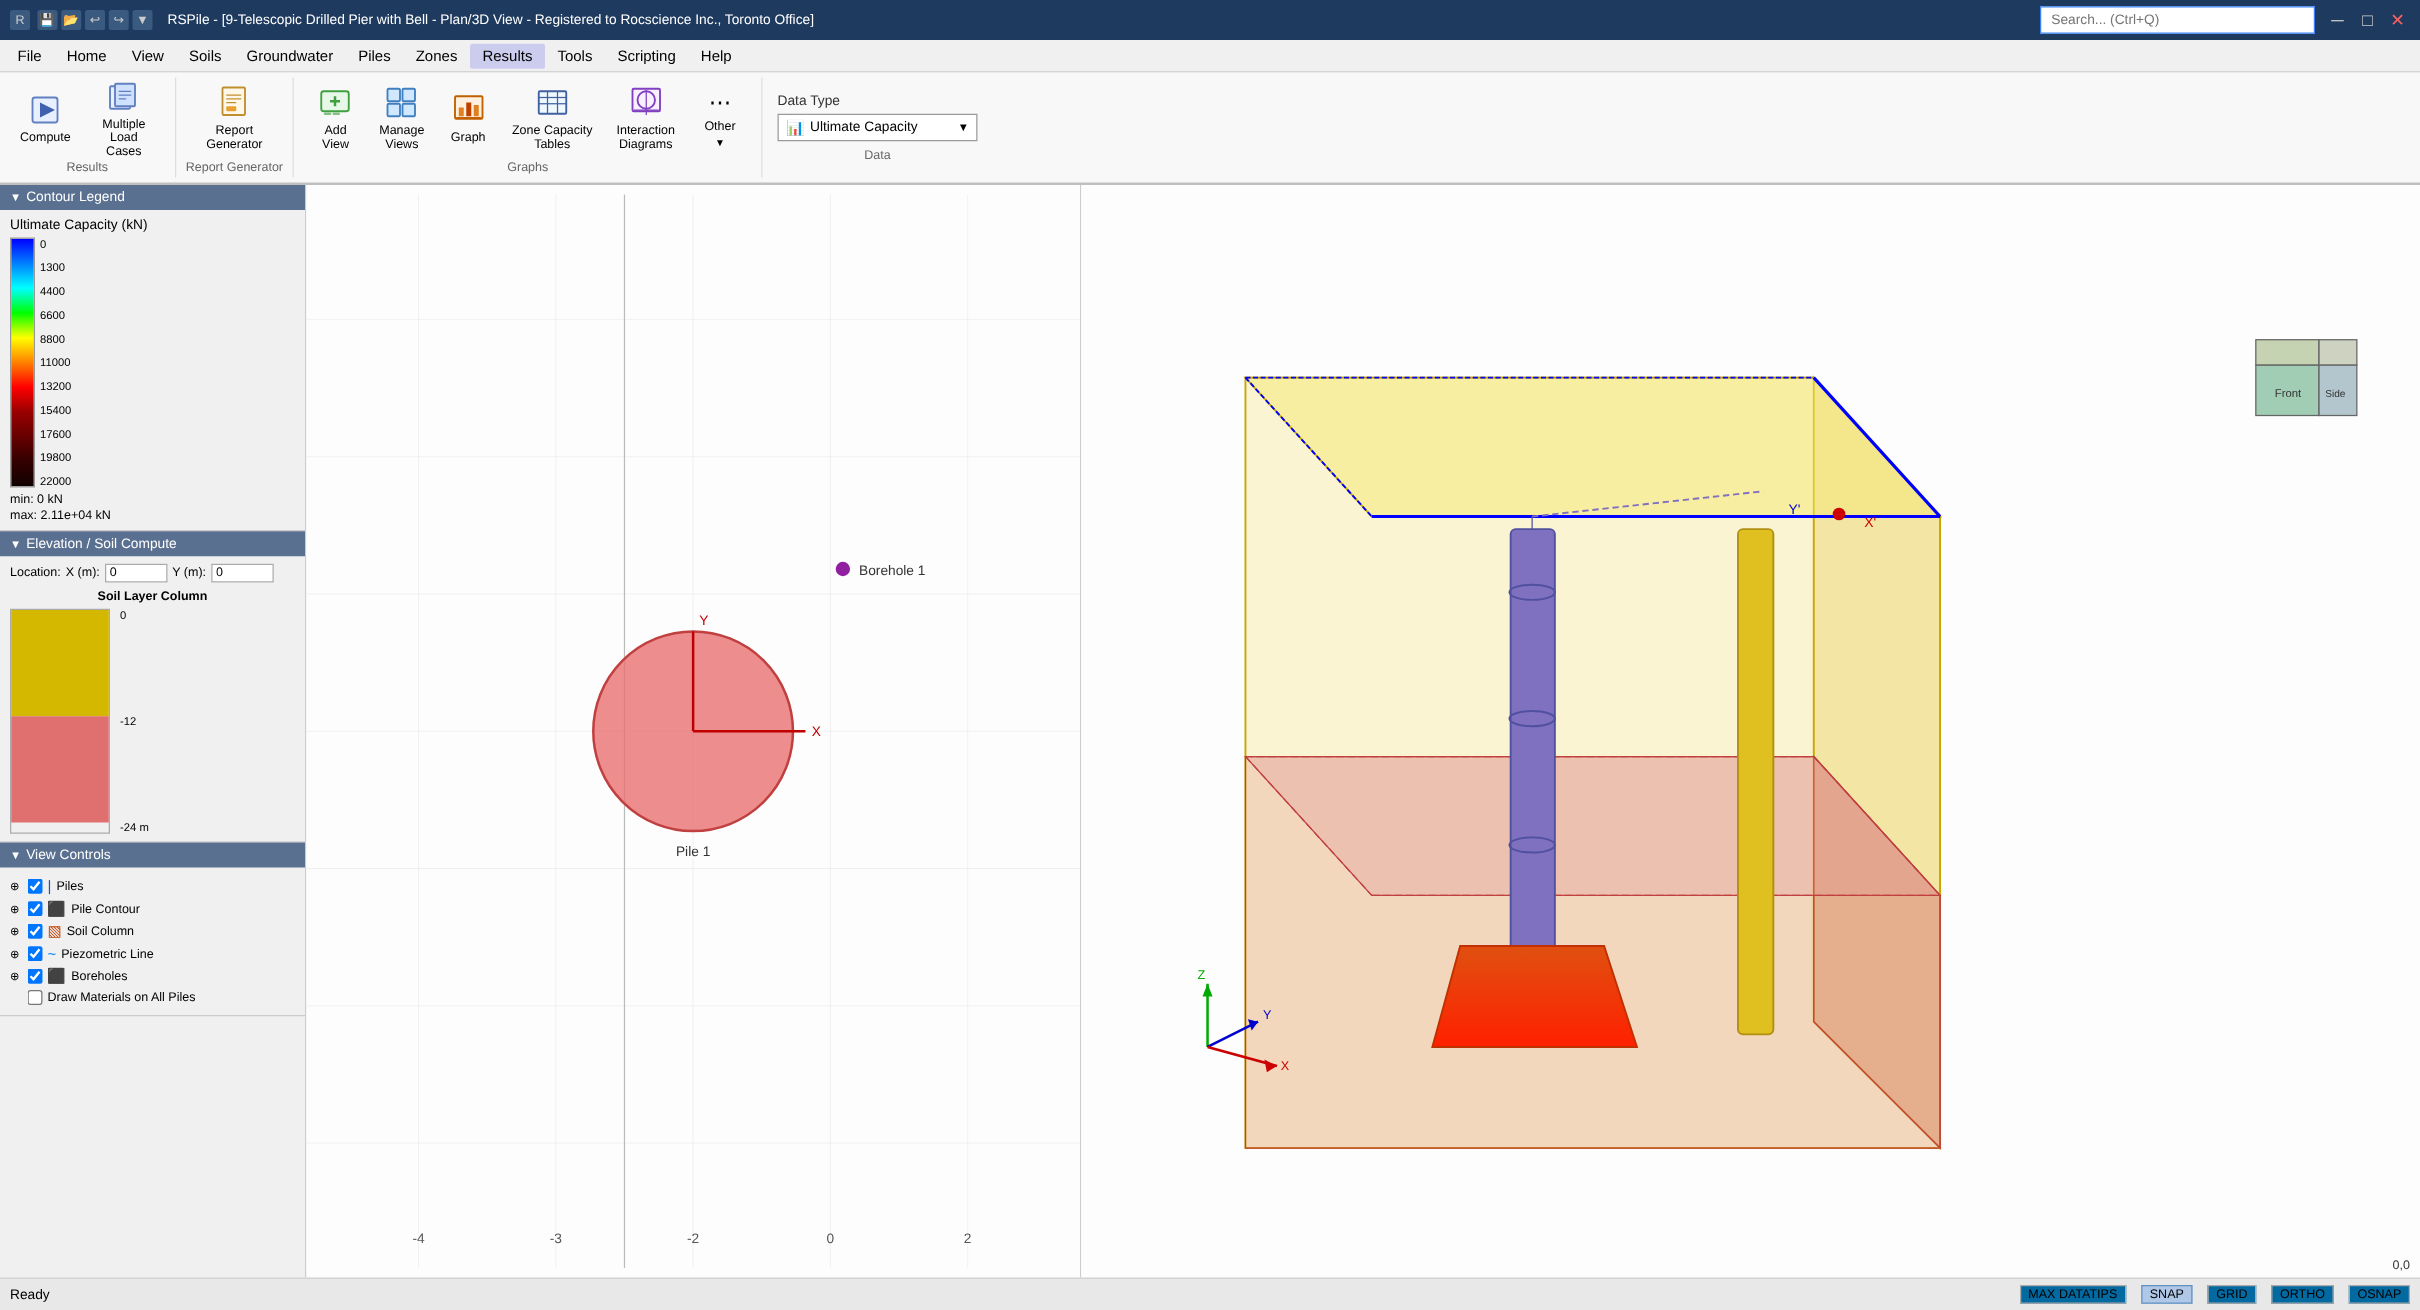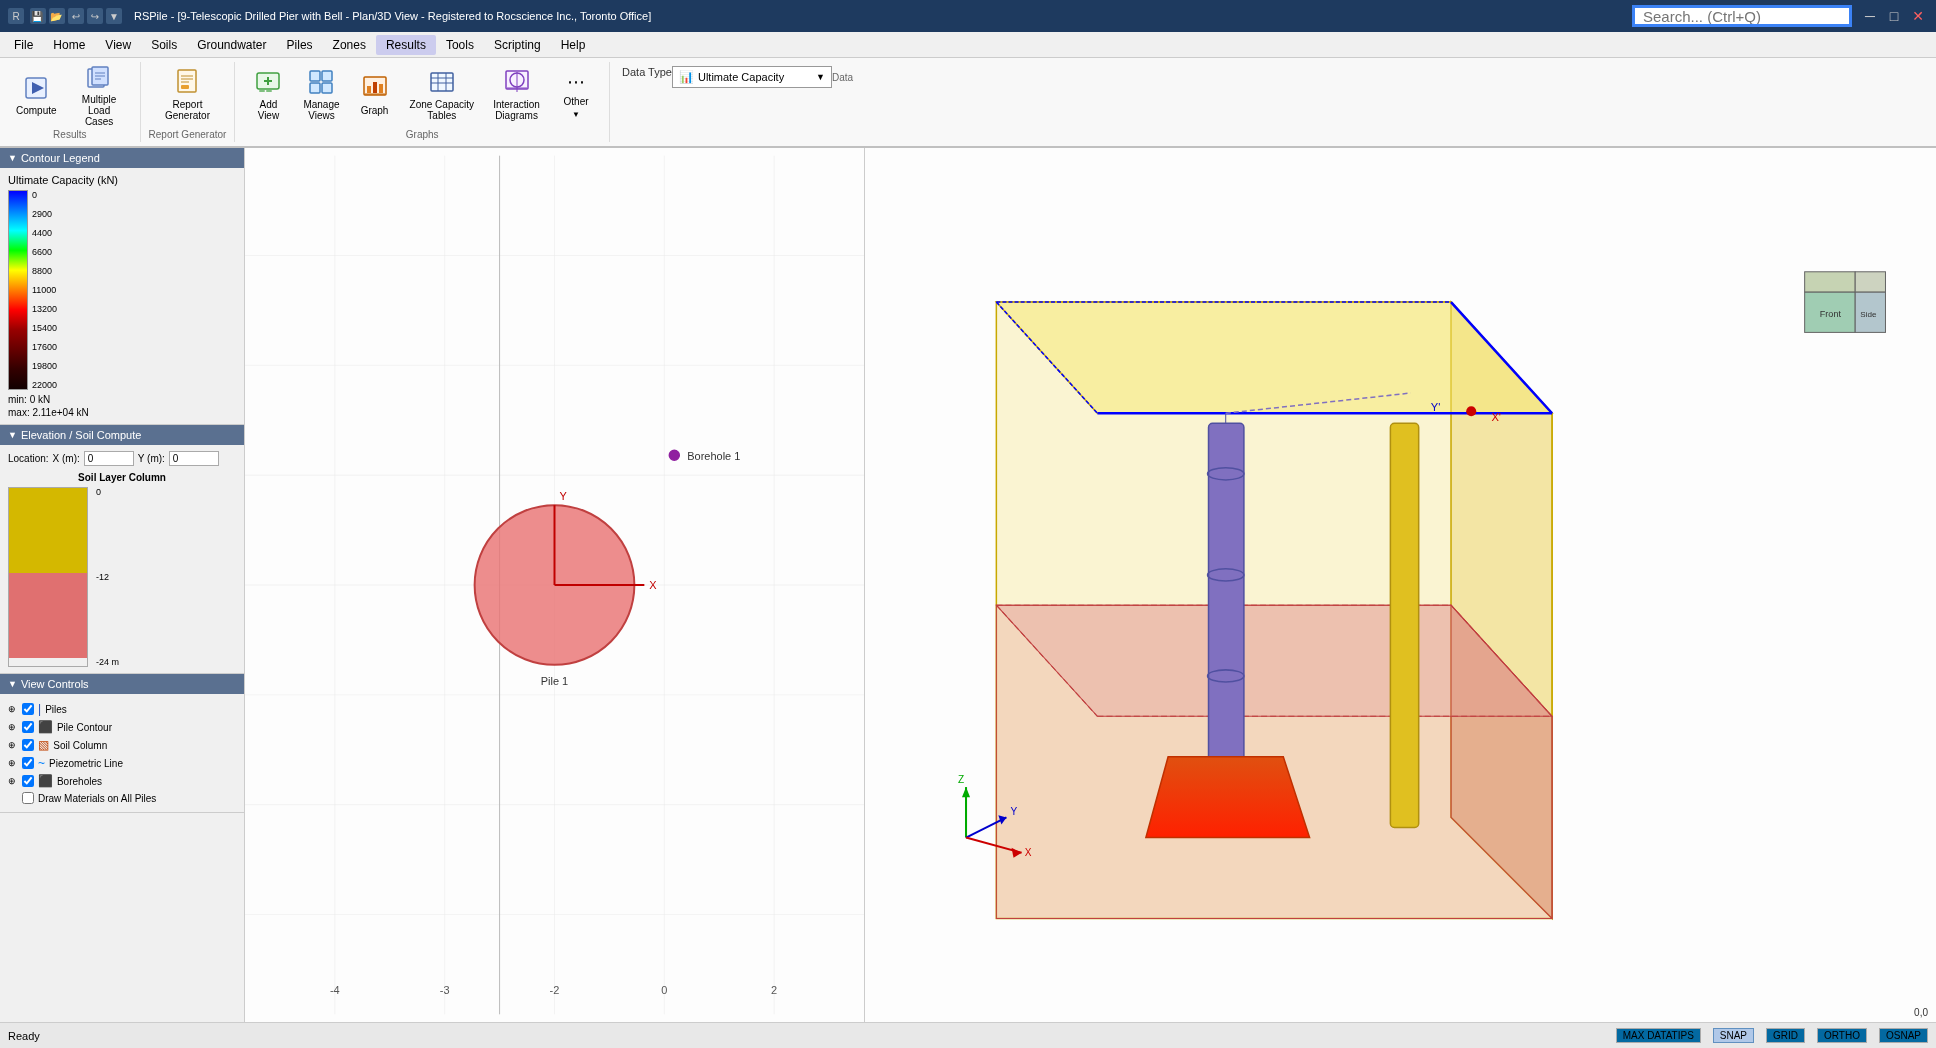--- a/index.html
+++ b/index.html
@@ -13,21 +13,21 @@
       display: flex;
       align-items: center;
       justify-content: space-between;
       padding: 0 8px;
       font-size: 12px;
     }
     .title-bar-left { display: flex; align-items: center; gap: 6px; }
     .title-bar-icons { display: flex; gap: 3px; }
     .title-bar-icon { width: 16px; height: 16px; background: #3a5a7f; border-radius: 2px; display: flex; align-items: center; justify-content: center; font-size: 10px; color: #ccc; cursor: pointer; }
     .title-bar-right { display: flex; align-items: center; gap: 8px; }
-    .search-bar { background: #fff; border: 3px solid #3b82f6; padding: 2px 8px; font-size: 15px; width: 220px; height: 22px; }
+    .search-bar { background: #fff; border: 1px solid #3b82f6; padding: 2px 8px; font-size: 11px; width: 220px; height: 22px; }
     .win-controls { display: flex; gap: 4px; }
     .win-btn { width: 20px; height: 20px; background: transparent; border: none; color: #ccc; cursor: pointer; font-size: 14px; display: flex; align-items: center; justify-content: center; }
 
     
     .menu-bar {
       background: #f0f0f0;
       height: 26px;
       display: flex;
       align-items: center;
       border-bottom: 1px solid #ccc;
@@ -86,21 +86,21 @@
       font-size: 10px;
       text-align: center;
       gap: 3px;
       height: 60px;
     }
     .ribbon-btn-icon { width: 28px; height: 28px; display: flex; align-items: center; justify-content: center; font-size: 18px; }
 
     
     .ribbon-data {
       display: flex;
-      flex-direction: row;
+      flex-direction: column;
       padding: 4px 12px;
       justify-content: center;
     }
     .data-type-label { font-size: 11px; color: #333; margin-bottom: 4px; }
     .data-type-select {
       display: flex;
       align-items: center;
       background: #fff;
       border: 1px solid #999;
       padding: 2px 6px;
@@ -472,21 +472,21 @@
       <div class="panel-section-header">
         <span class="arrow">▼</span>
         <span>Contour Legend</span>
       </div>
       <div class="panel-content">
         <div class="legend-title">Ultimate Capacity (kN)</div>
         <div class="legend-gradient">
           <div class="gradient-bar"></div>
           <div class="legend-labels">
             <span>0</span>
-            <span>2900</span>
+            <span>1300</span>
             <span>4400</span>
             <span>6600</span>
             <span>8800</span>
             <span>11000</span>
             <span>13200</span>
             <span>15400</span>
             <span>17600</span>
             <span>19800</span>
             <span>22000</span>
           </div>

